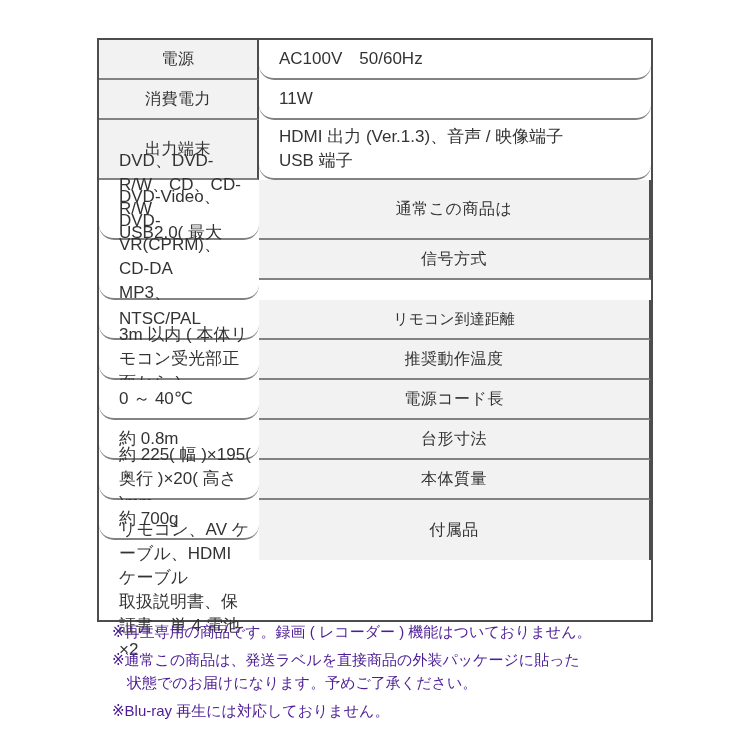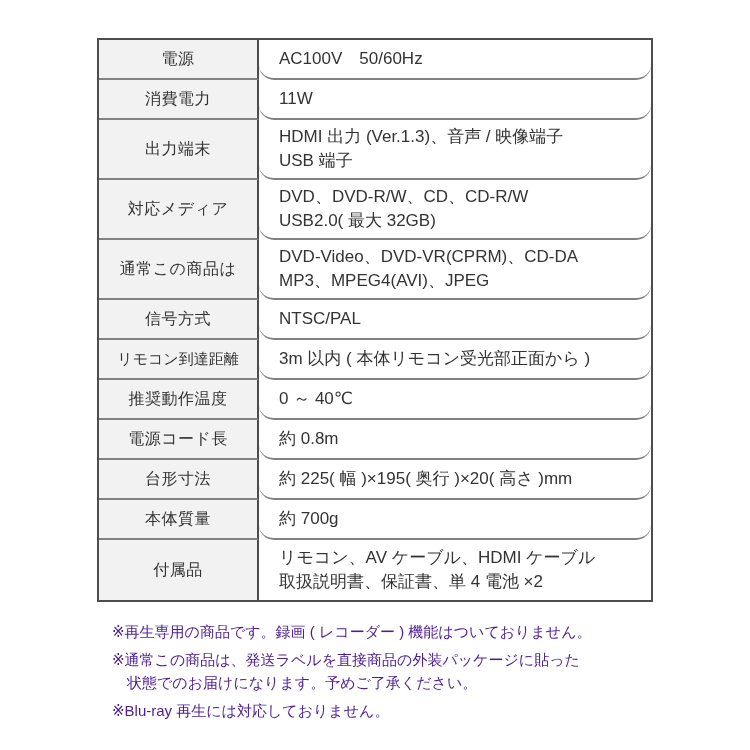--- a/index.html
+++ b/index.html
@@ -88,21 +88,20 @@
     <div class="cell label-cell r40">電源</div>
     <div class="cell value-cell r40">AC100V　50/60Hz</div>
 
     <div class="cell label-cell r40">消費電力</div>
     <div class="cell value-cell r40">11W</div>
 
     <div class="cell label-cell r60">出力端末</div>
     <div class="cell value-cell r60">HDMI 出力 (Ver.1.3)、音声 / 映像端子
 USB 端子</div>
 
-    <div class="cell label-cell r60">対応メディア</div>
     <div class="cell value-cell r60">DVD、DVD-R/W、CD、CD-R/W
 USB2.0( 最大 32GB)</div>
 
     <div class="cell label-cell r60">通常この商品は</div>
     <div class="cell value-cell r60">DVD-Video、DVD-VR(CPRM)、CD-DA
 MP3、MPEG4(AVI)、JPEG</div>
 
     <div class="cell label-cell r40">信号方式</div>
     <div class="cell value-cell r40">NTSC/PAL</div>
 

